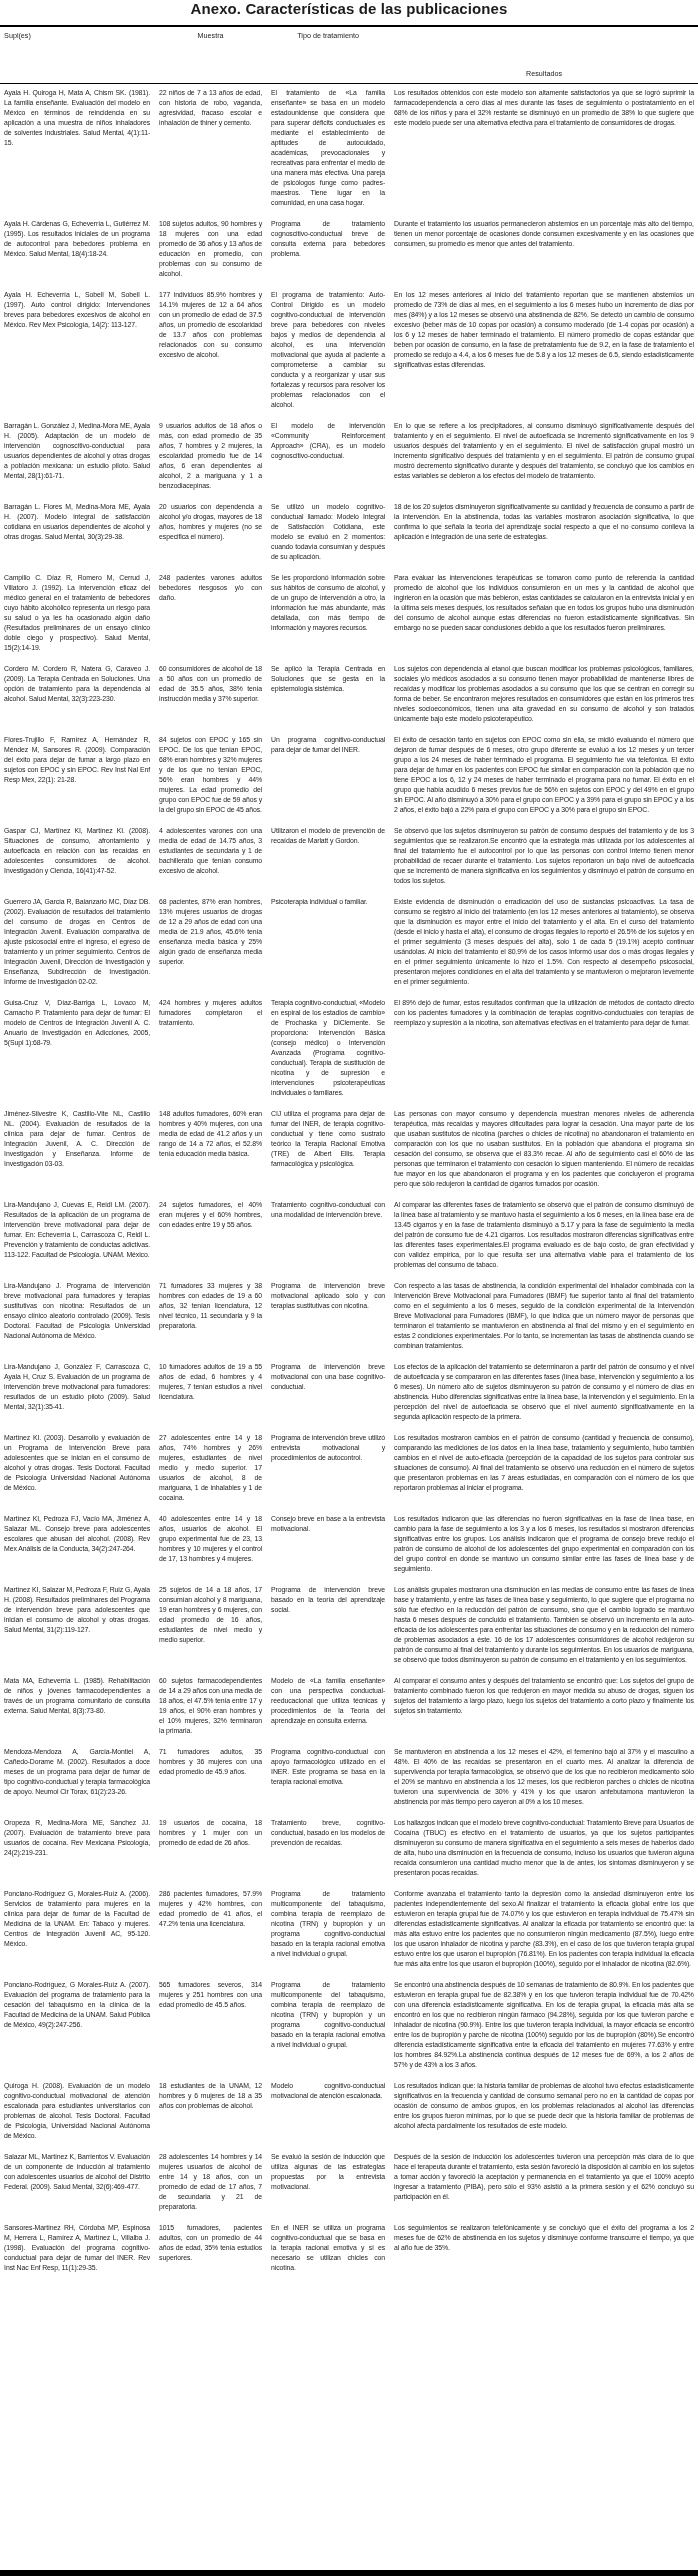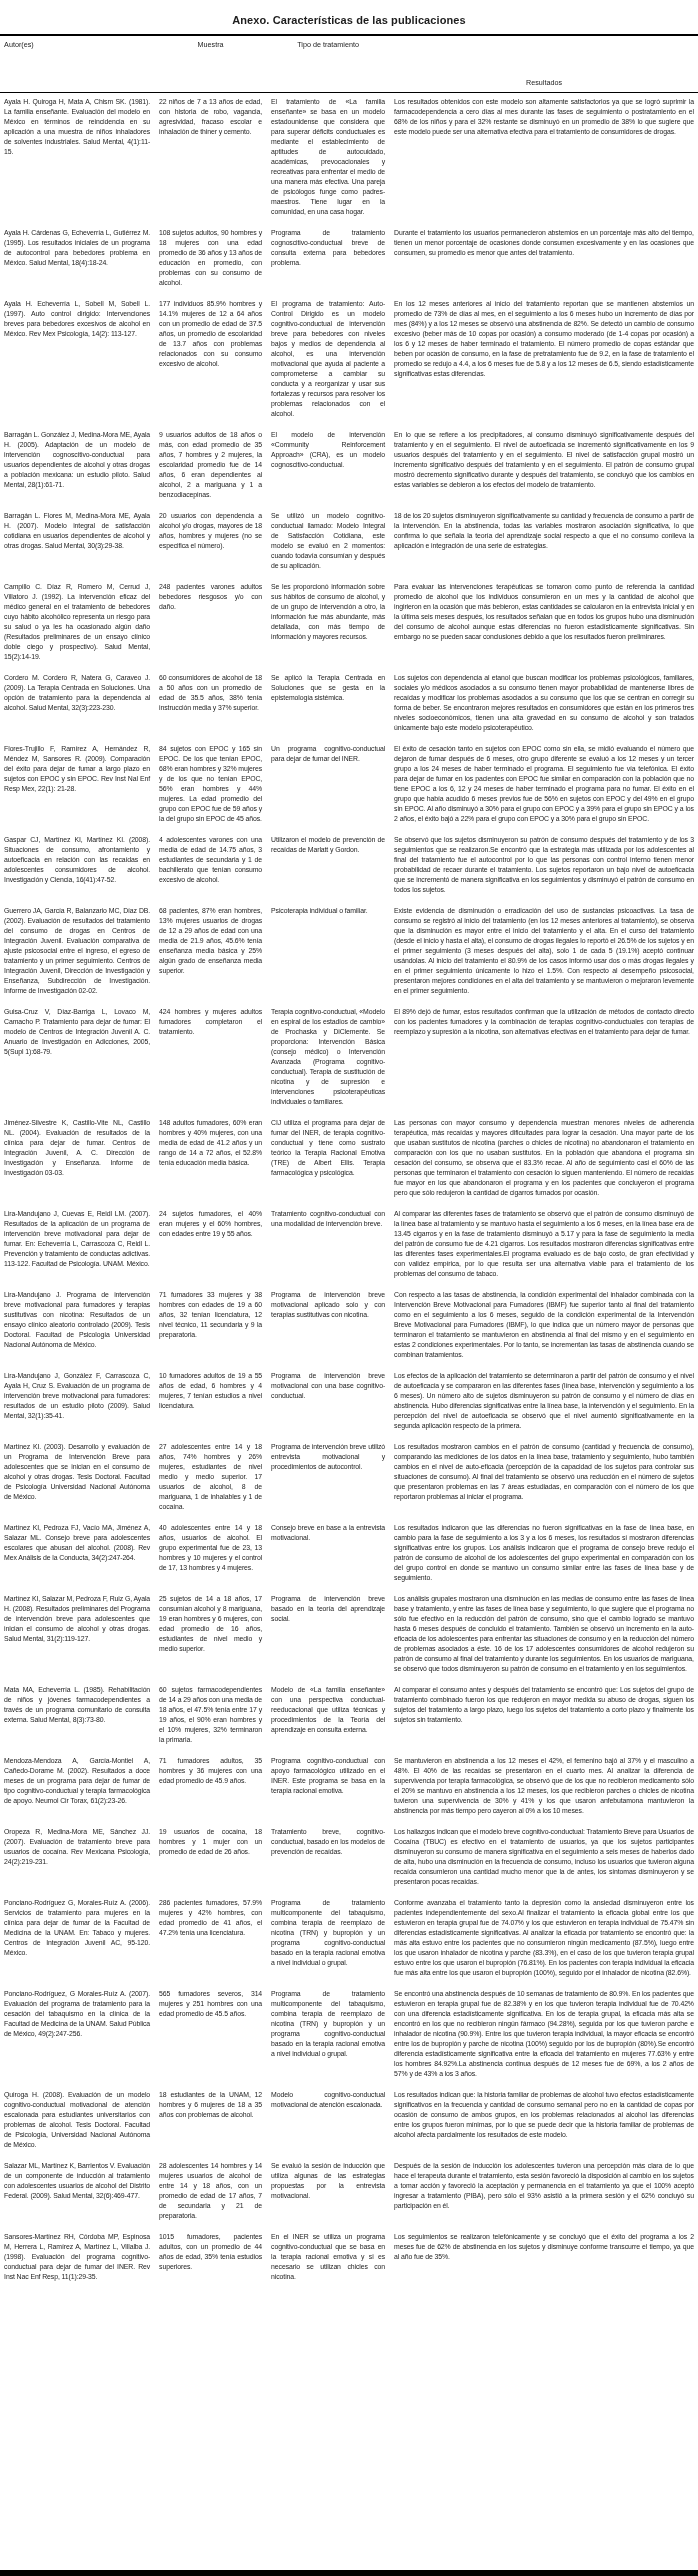--- a/index.html
+++ b/index.html
@@ -12,24 +12,24 @@
   .page {
     position: relative;
     width: 698px;
     height: 2576px;
     margin: 0 auto;
     background: #ffffff;
     overflow: hidden;
   }
   .doc-title {
     text-align: center;
-    font-size: 11px;
+    font-size: 15px;
     font-weight: bold;
     letter-spacing: 0.1px;
-    padding-top: 14px;
+    padding-top: 0;
   }
   .rule-thick {
     height: 2.1px;
     background: #000;
     margin: 7.6px 0 0 0;
   }
   .rule-thin {
     height: 0.7px;
     background: #000;
   }
@@ -72,21 +72,21 @@
 </head>
 <body>
 
 <div class="page">
 
   <div class="doc-title">Anexo. Características de las publicaciones</div>
 
   <div class="rule-thick"></div>
 
   <div class="grid-row thead">
-    <div class="cell c1">Autor(es)</div>
+    <div class="cell c1">Supl(es)</div>
     <div class="cell c2">Muestra</div>
     <div class="cell c3">Tipo de tratamiento</div>
     <div class="cell c4">Resultados</div>
   </div>
 
   <div class="rule-thin"></div>
 
   <div class="tbody">
     <div class="grid-row trow">
       <div class="cell c1">Ayala H. Quiroga H, Mata A, Chism SK. (1981). La familia enseñante. Evaluación del modelo en México en términos de reincidencia en su aplicación a una muestra de niños inhaladores de solventes industriales. Salud Mental, 4(1):11-15.</div>

